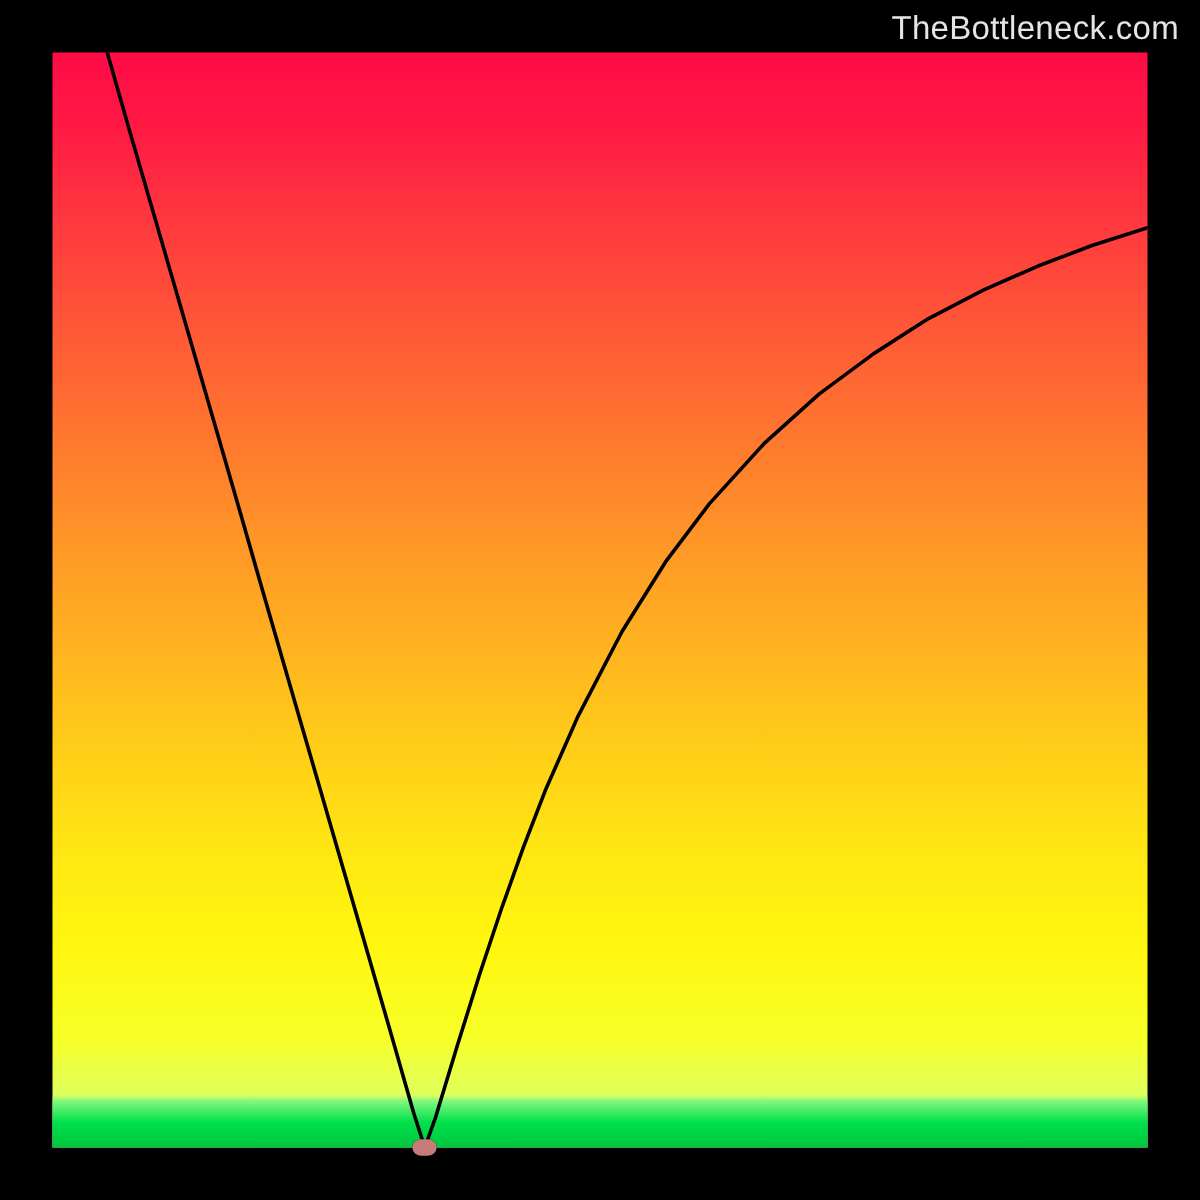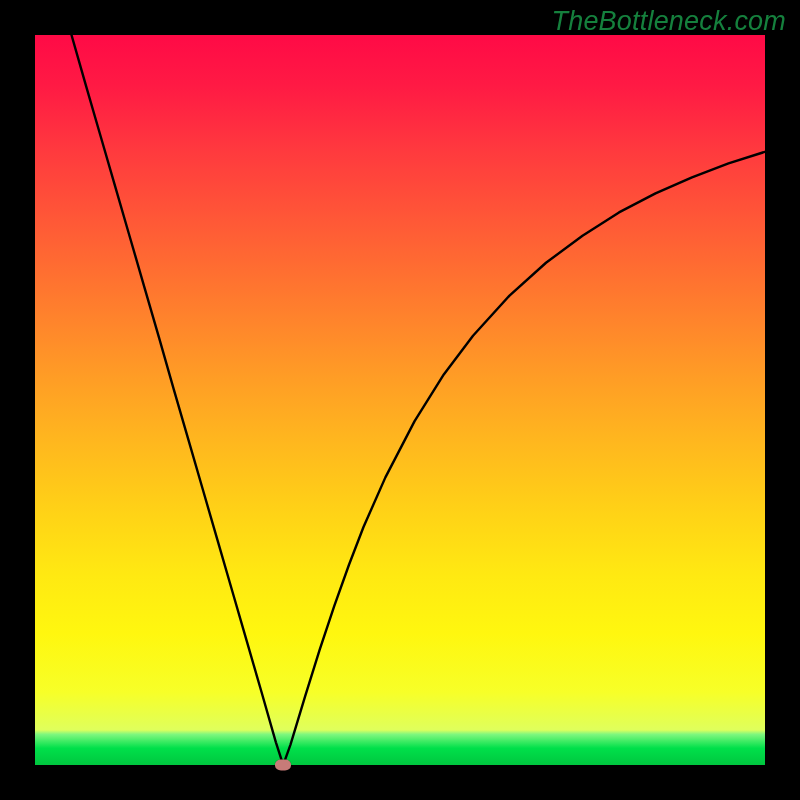--- a/index.html
+++ b/index.html
@@ -58,25 +58,24 @@
   svg.curve {
     position: absolute;
     left: 0; top: 0;
     width: 100%;
     height: 100%;
   }
   .watermark {
     position: absolute;
     top: 6px;
     right: 14px;
-    color: #15803d;
-    font-size: 27px;
+    color: #e5e5e5;
+    font-size: 22px;
     letter-spacing: 0.2px;
     user-select: none;
-    font-style: italic;
   }
   .min-marker {
     position: absolute;
     width: 16px;
     height: 11px;
     border-radius: 6px / 5px;
     background: #c77b78;
     box-shadow: 0 0 0 0.4px rgba(0,0,0,0.25);
     transform: translate(-50%, -50%);
   }

